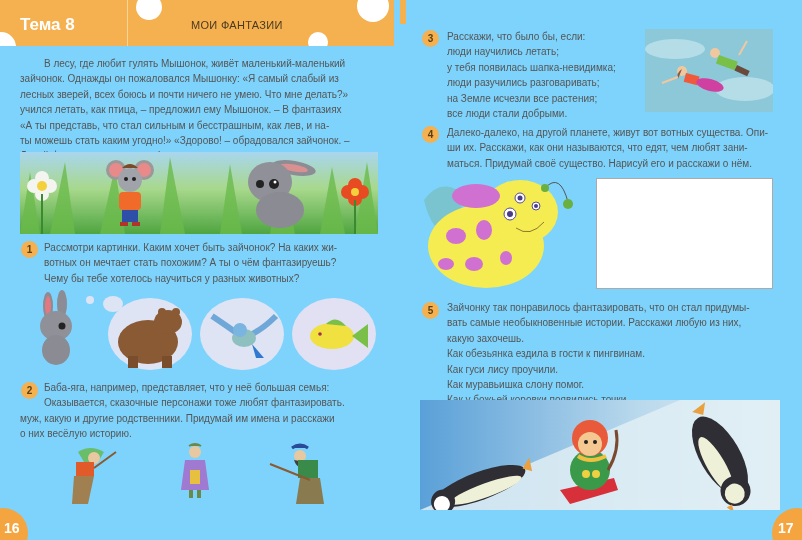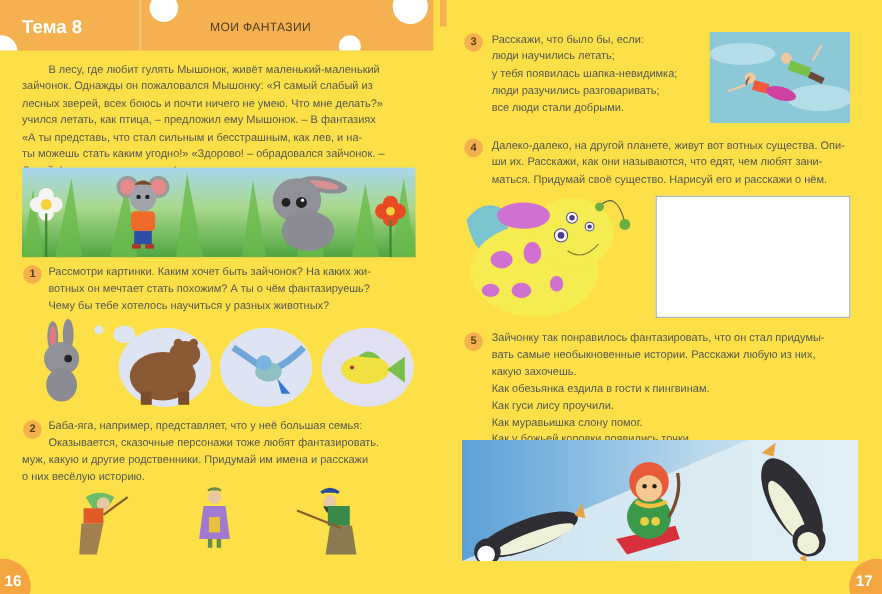--- a/index.html
+++ b/index.html
@@ -1,18 +1,18 @@
 <!DOCTYPE html>
 <html><head>
 <meta charset="utf-8">
 <style>
   * { box-sizing: border-box; margin: 0; padding: 0; }
   html, body { width: 802px; height: 540px; overflow: hidden; background: #fff; }
   body { position: relative; font-family: "Liberation Sans", sans-serif; color: #555; }
-  .page { position: absolute; top: 0; height: 540px; overflow: hidden; background: #fde047; }
+  .page { position: absolute; top: 0; height: 540px; overflow: hidden; background: #7dd3fc; }
   .left { left: 0; width: 400px; }
   .right { left: 400px; width: 402px; }
   .header { position: absolute; left: 0; top: 0; width: 394px; height: 46px; background: #f5b050; overflow: hidden; }
   .header .divider { position: absolute; left: 127px; top: 0; width: 1px; height: 46px; background: #fbd49a; }
   .header .dot { position: absolute; background: #fff; border-radius: 50%; }
   .topic { position: absolute; left: 20px; top: 15px; font-size: 17px; font-weight: bold; color: #fff; }
   .title { position: absolute; left: 167px; top: 19px; font-size: 11px; font-weight: normal; color: #4a3a20; letter-spacing: 0.3px; padding-left: 24px; }
   .right-strip { position: absolute; left: 0; top: 0; width: 6px; height: 24px; background: #f5b050; }
   .para { position: absolute; font-size: 10px; line-height: 15.4px; color: #555; text-align: justify; }
   .para .ln { display: block; white-space: nowrap; }
@@ -208,20 +208,21 @@
 
 <div class="page right">
   <div class="right-strip"></div>
 
   <div class="badge" style="left:22px;top:30px;">3</div>
   <div class="para" style="left:47px;top:29px;width:200px;text-align:left;">
     <span class="ln">Расскажи, что было бы, если:</span>
     <span class="ln">люди научились летать;</span>
     <span class="ln">у тебя появилась шапка-невидимка;</span>
     <span class="ln">люди разучились разговаривать;</span>
+    <span class="ln">на Земле исчезли все растения;</span>
     <span class="ln">все люди стали добрыми.</span>
   </div>
 
   <div class="img" style="left:245px;top:29px;width:128px;height:83px;">
     <svg width="128" height="83" viewBox="0 0 128 83">
       <rect width="128" height="83" fill="#8cc8d8"></rect>
       <ellipse cx="30" cy="20" rx="30" ry="10" fill="#b4dde8"></ellipse>
       <ellipse cx="100" cy="60" rx="30" ry="12" fill="#b4dde8"></ellipse>
 
       <g transform="translate(80,30)">

